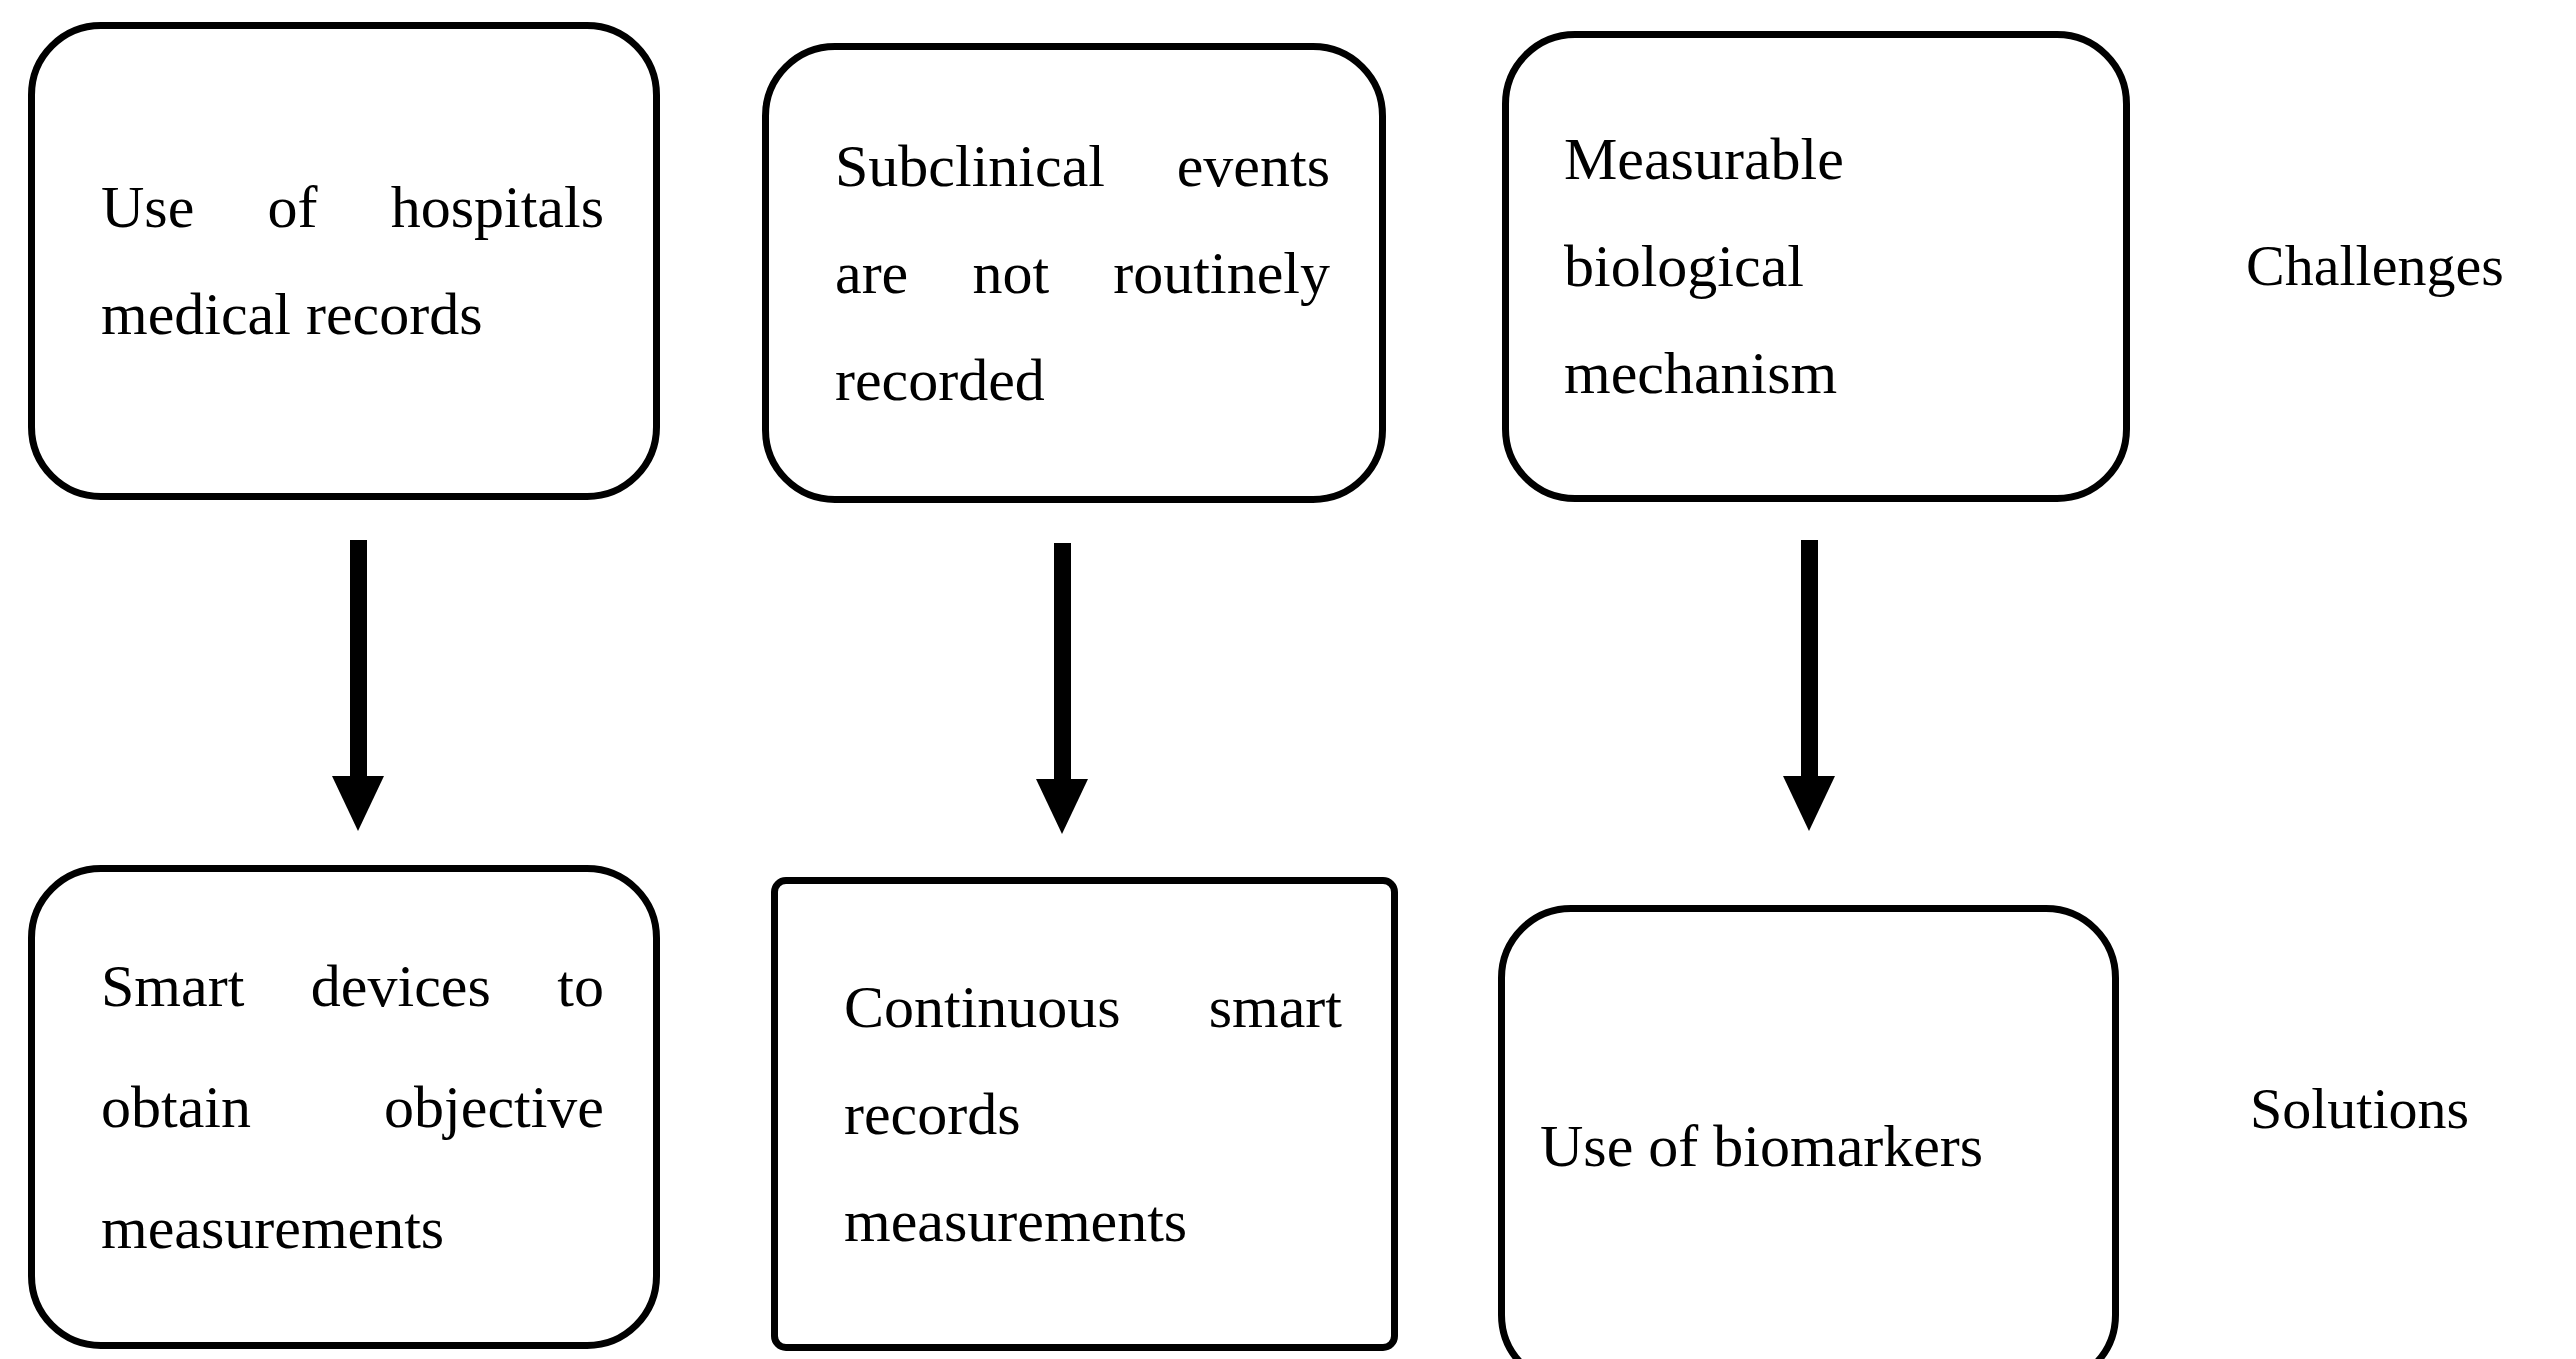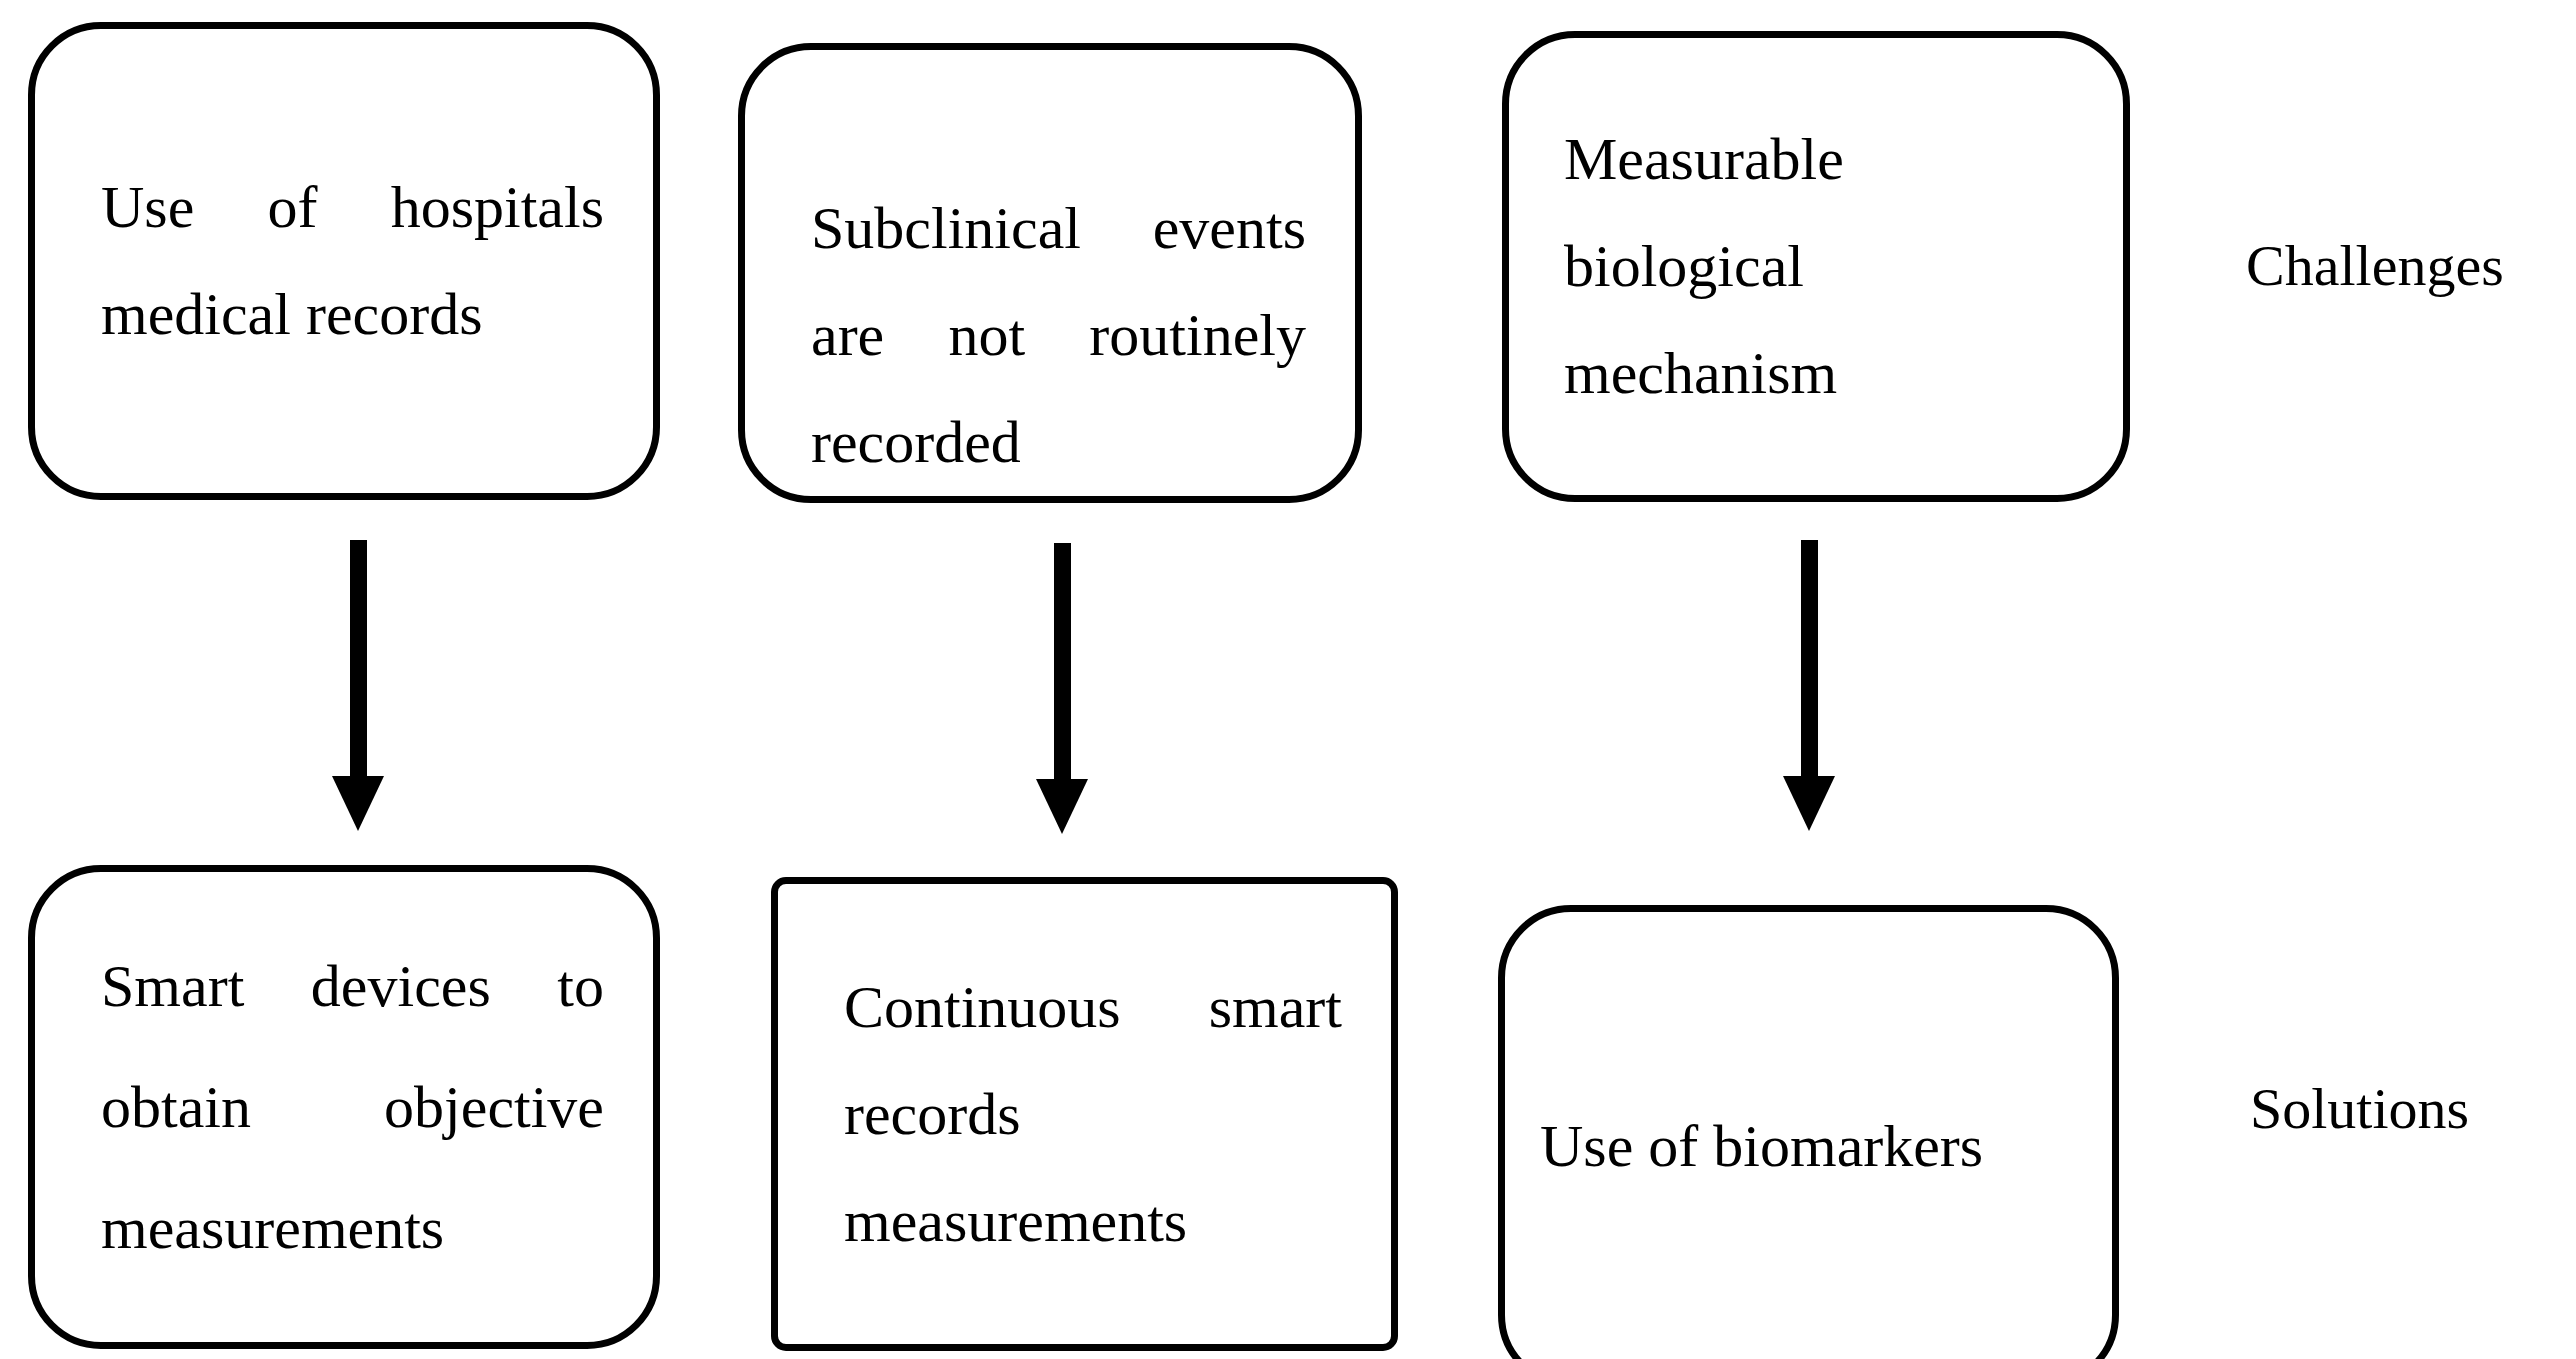--- a/index.html
+++ b/index.html
@@ -36,21 +36,21 @@
     text-align: left;
   }
   .box .bline.just {
     
     white-space: normal;
     text-align: justify;
     text-align-last: justify;
   }
   
   #box-c1 { left: 28px;   top: 21.5px;   width: 632px; height: 478px; }
-  #box-c2 { left: 738px;  top: 43px;   width: 624px; height: 460px; justify-content: flex-end; }
+  #box-c2 { left: 762px;  top: 43px;   width: 624px; height: 460px; }
   #box-c3 { left: 1502px; top: 31px;   width: 628px; height: 471px; padding-left: 55px; }
   
   #box-s1 { left: 28px;   top: 865px; width: 632px; height: 484px; gap: 14px; }
   #box-s2 { left: 771px; top: 877px; width: 627px; height: 474px; border-radius: 15px; }
   #box-s3 { left: 1498px; top: 866px; width: 621px; height: 483px; padding-left: 35px; margin-top: 39px; }
 
   .side-label {
     position: absolute;
     font-size: 58px;
     line-height: 84px;

